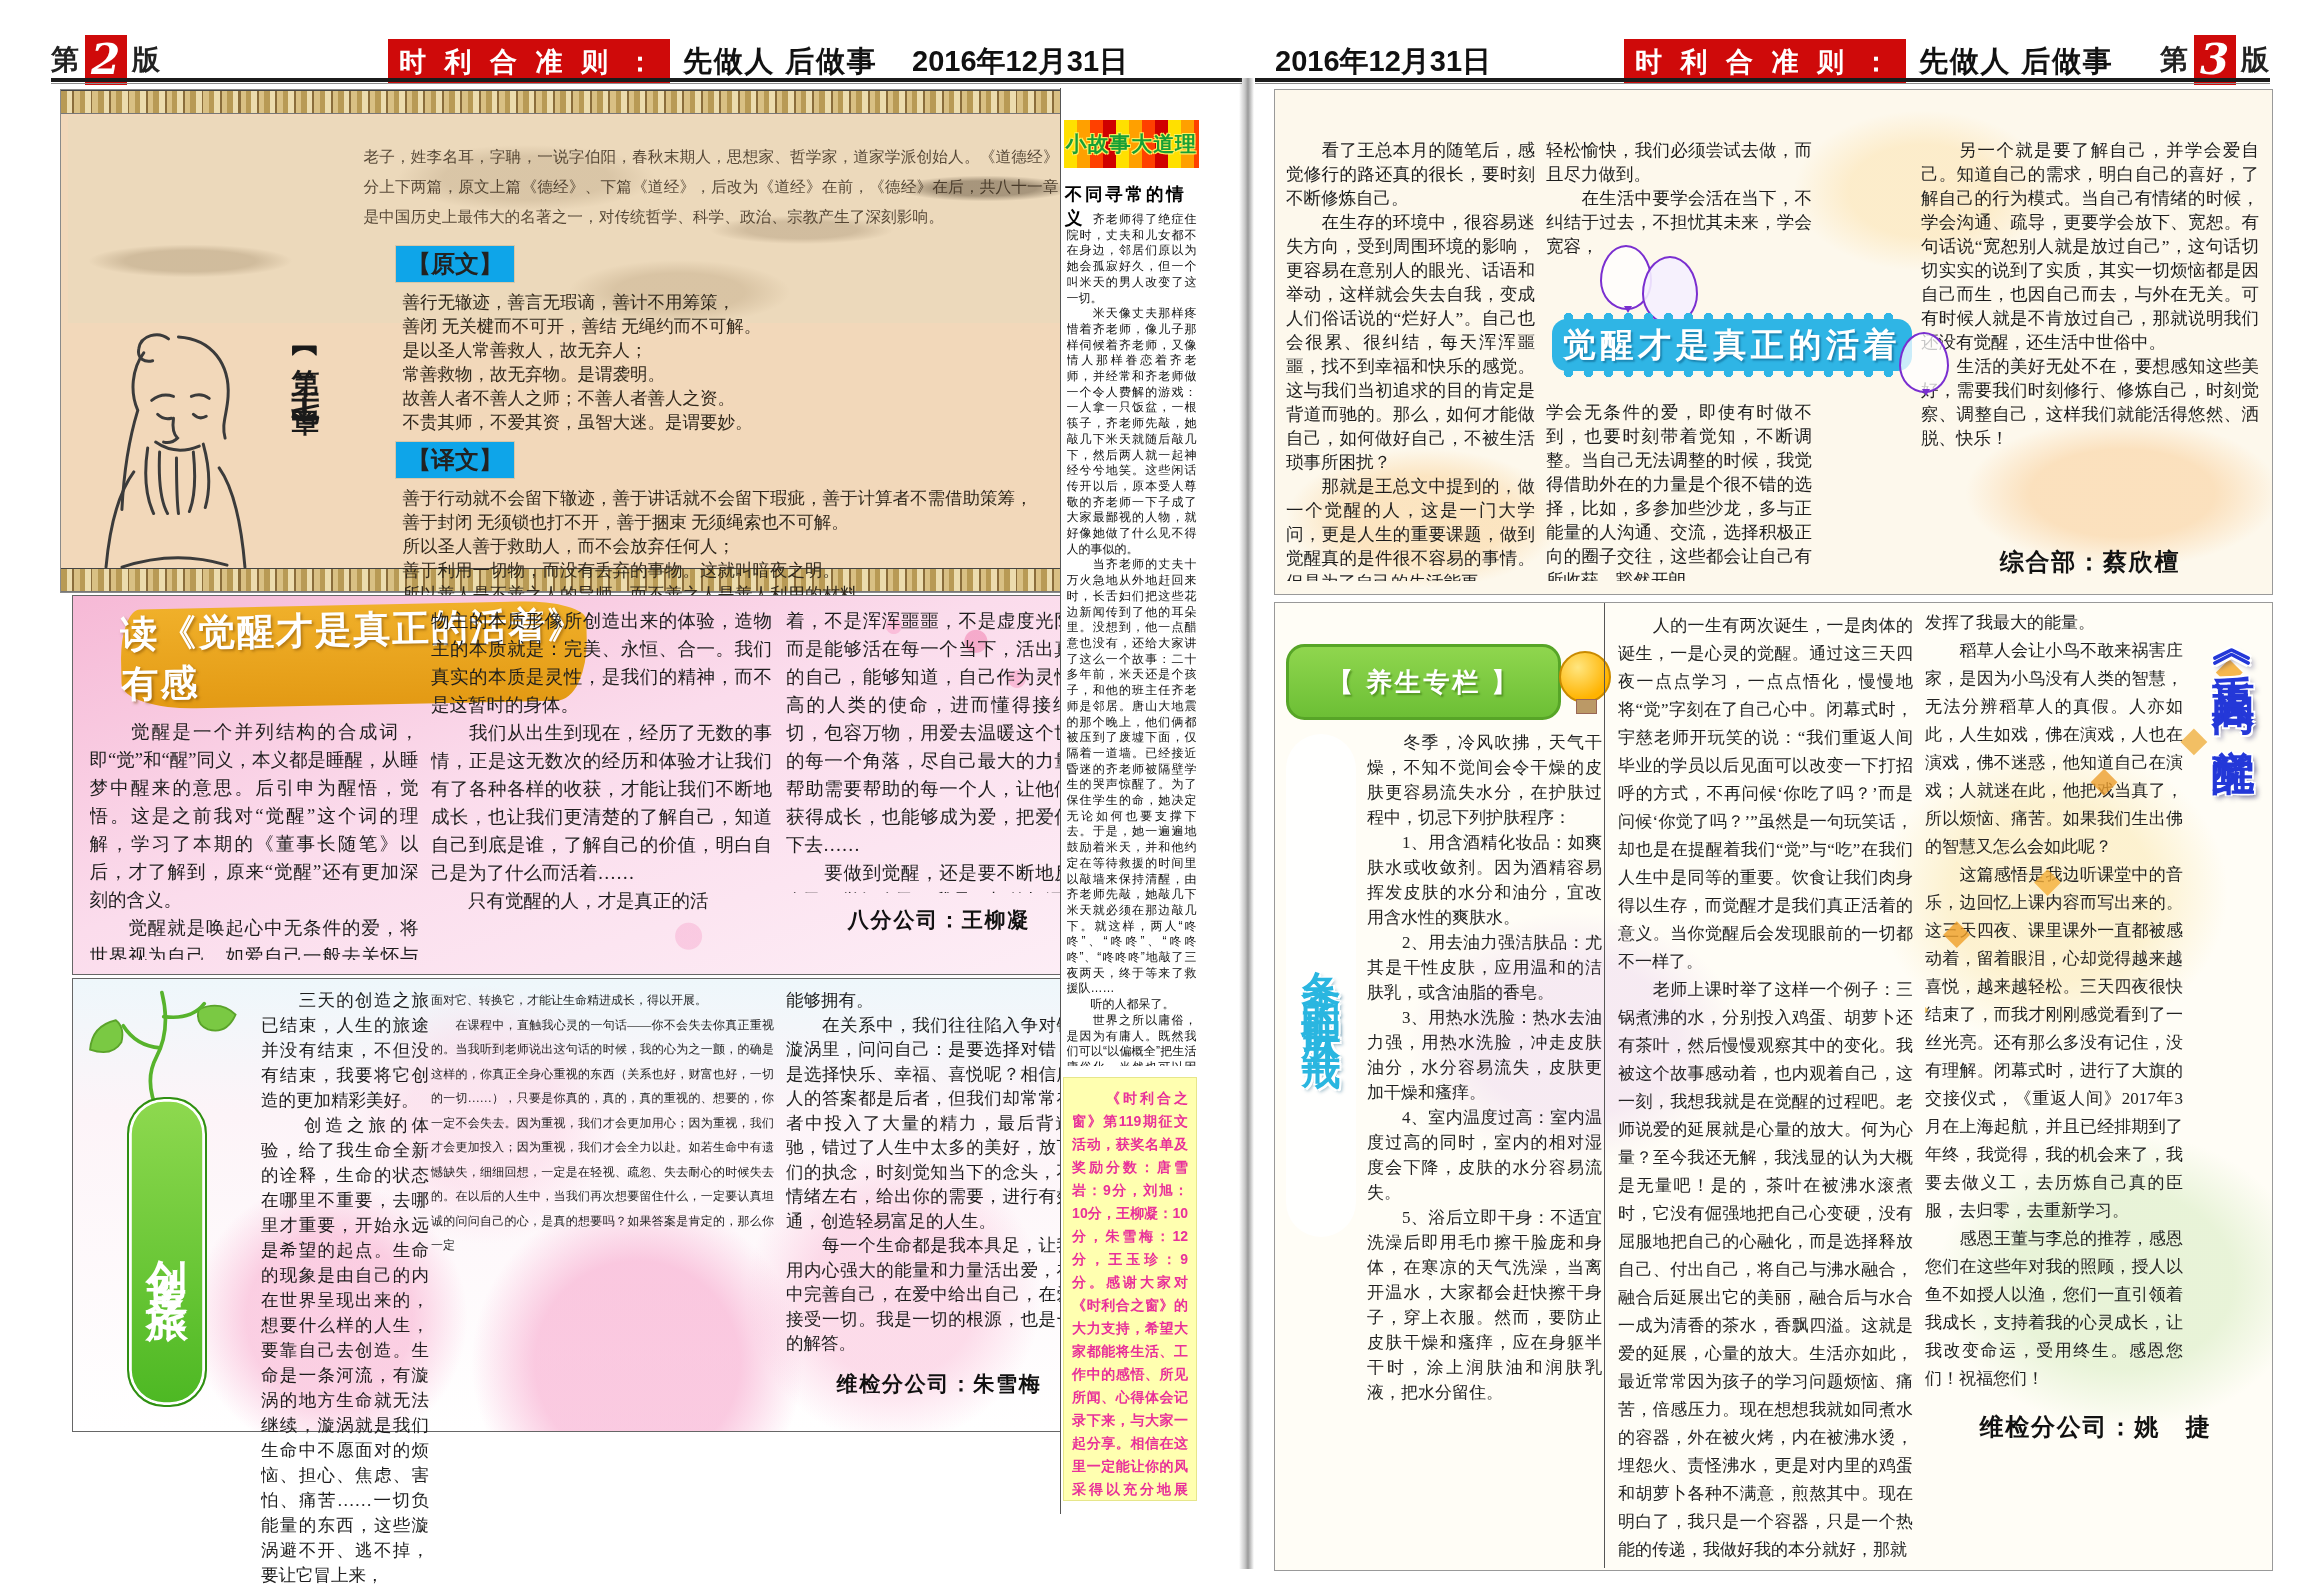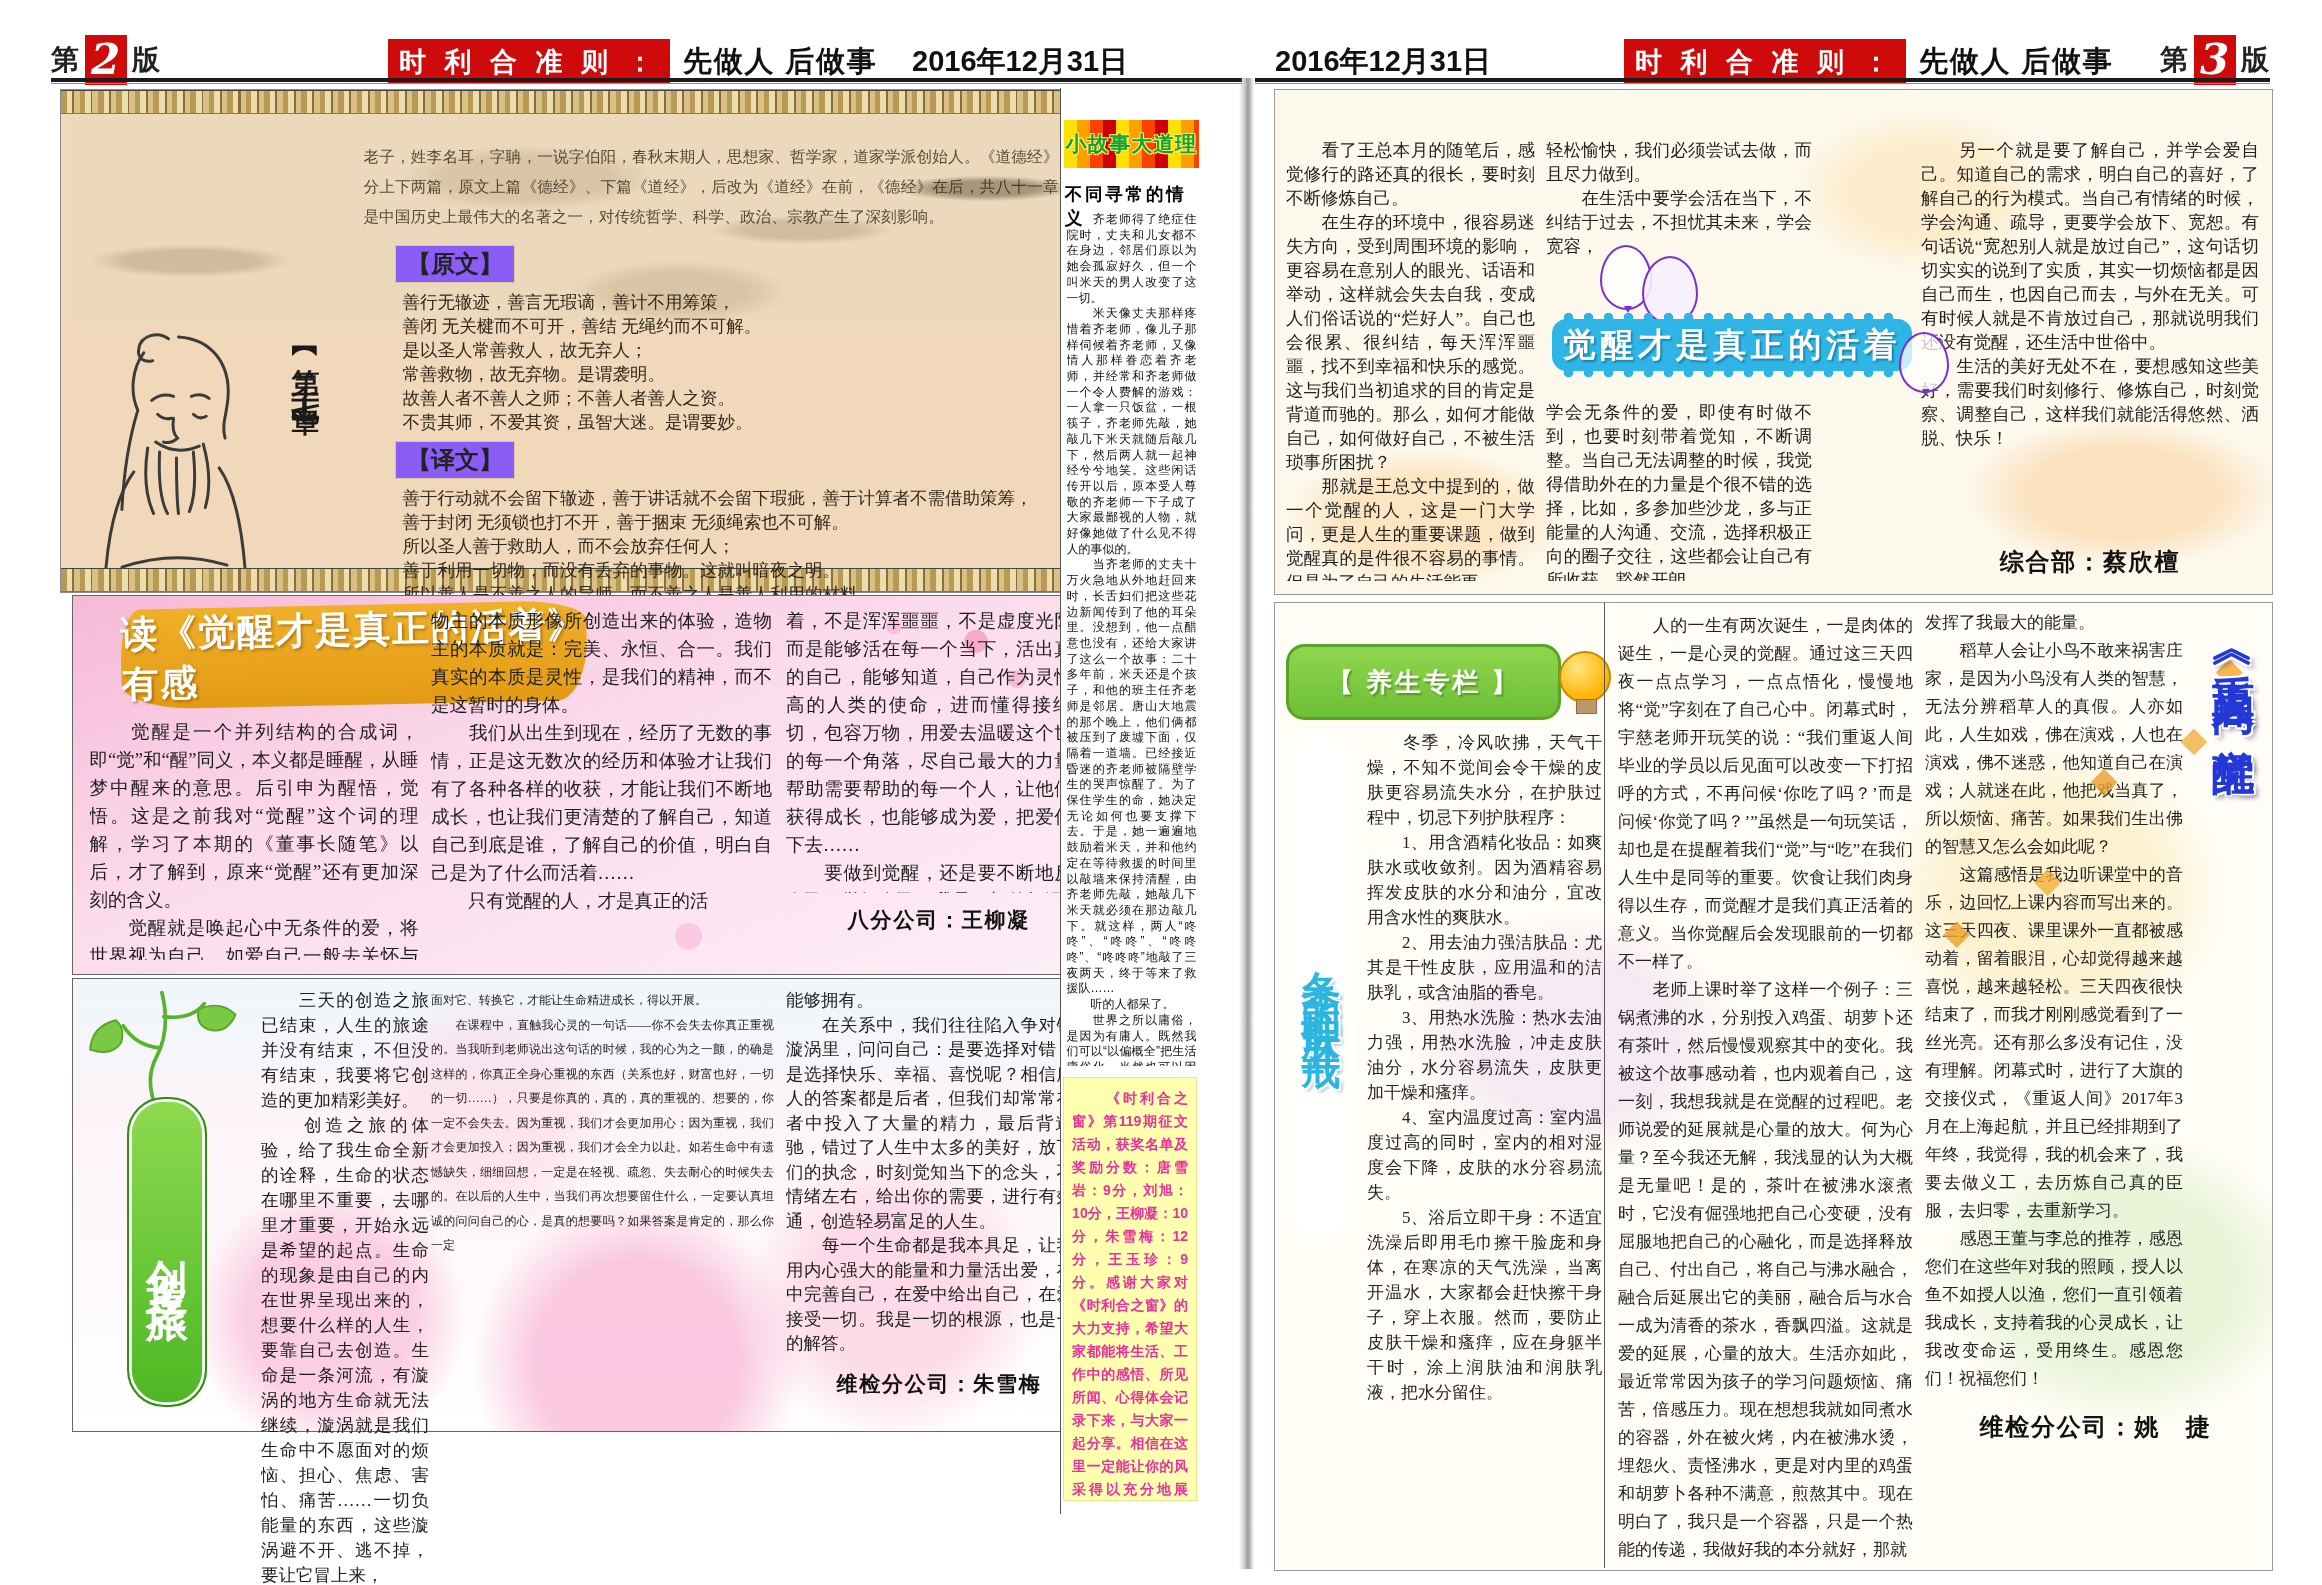--- a/index.html
+++ b/index.html
@@ -27,21 +27,21 @@
      background-image:radial-gradient(ellipse at 12% 70%,rgba(110,85,50,.22) 0 65px,transparent 102px),
        radial-gradient(ellipse at 45% 30%,rgba(120,95,60,.16) 0 83px,transparent 129px),
        radial-gradient(ellipse at 72% 55%,rgba(100,75,45,.2) 0 55px,transparent 92px),
        radial-gradient(ellipse at 90% 35%,rgba(55,40,22,.38) 0 51px,transparent 88px),
        radial-gradient(ellipse at 60% 85%,rgba(130,100,60,.18) 0 65px,transparent 111px);}
   .mh-title{font-family:"Liberation Sans",sans-serif;font-weight:900;font-size:89px;letter-spacing:9.2px;color:#0d0d0d;
      text-shadow:2.8px 2.8px 0 #fff,-2.8px -2.8px 0 #fff,2.8px -2.8px 0 #fff,-2.8px 2.8px 0 #fff,7.4px 7.4px 9.2px rgba(0,0,0,.35);}
   .mh-intro{font-size:15.7px;line-height:1.9;color:rgba(45,32,18,.78);text-align:justify;}
   .vert{writing-mode:vertical-rl;text-orientation:upright;}
   .chapter{font-weight:bold;font-size:28px;letter-spacing:9.2px;color:#1a1a1a;}
-  .s-label{background:#8b5cf6;border:0.9px solid #d8c6a6;font-weight:bold;font-size:24px;padding:1.8px 11px;width:fit-content;font-family:"Liberation Sans",sans-serif;color:#222;}
+  .s-label{background:#0ea5e9;border:0.9px solid #d8c6a6;font-weight:bold;font-size:24px;padding:1.8px 11px;width:fit-content;font-family:"Liberation Sans",sans-serif;color:#222;}
   .scripture{font-size:17.5px;line-height:24px;color:#30281c;}
   
   .box{border:0.9px solid #666;}
   .mid-art{background:linear-gradient(160deg,#f6b9d6 0%,#fbdcec 45%,#fdeef6 100%);
     background-image:radial-gradient(circle at 88% 12%,rgba(240,120,170,.5) 0 11px,transparent 12px),
       radial-gradient(circle at 92% 22%,rgba(245,140,185,.45) 0 8.3px,transparent 9.2px),
       radial-gradient(circle at 80% 8%,rgba(250,160,200,.5) 0 7.4px,transparent 8.3px),
       radial-gradient(circle at 60% 90%,rgba(245,150,195,.35) 0 13px,transparent 14px),
       linear-gradient(160deg,#f6b9d6 0%,#fbdcec 45%,#fdeef6 100%);}
   .mid-title{background:linear-gradient(180deg,#f0b02a,#e39a14);border-radius:20px 65px 31px 74px/51px 20px 61px 26px;

